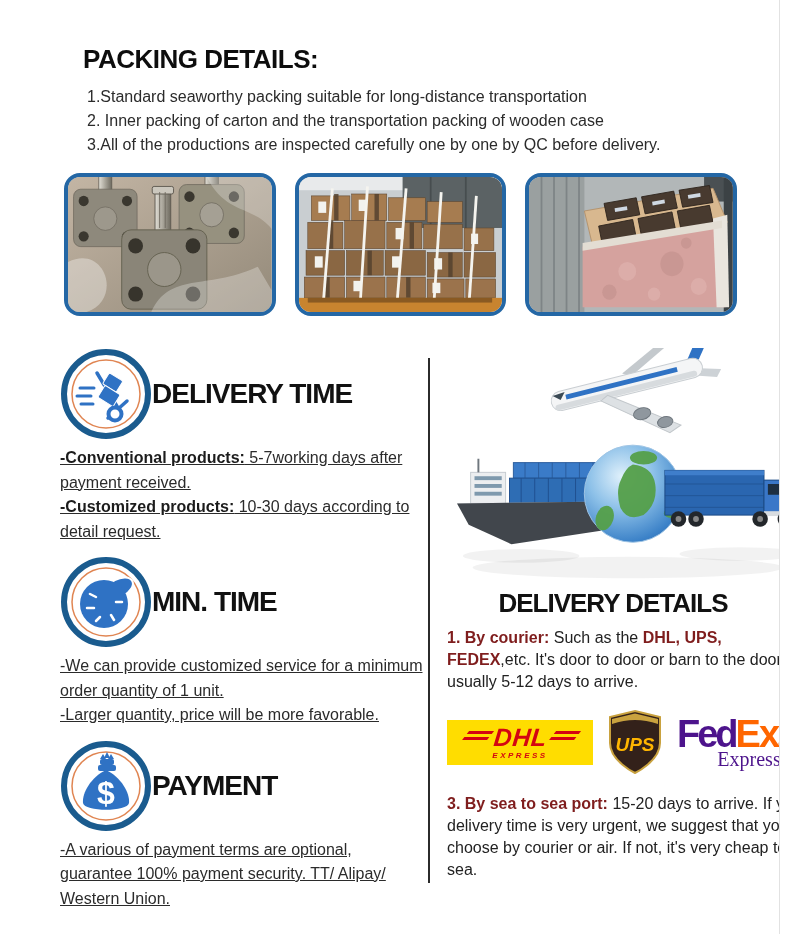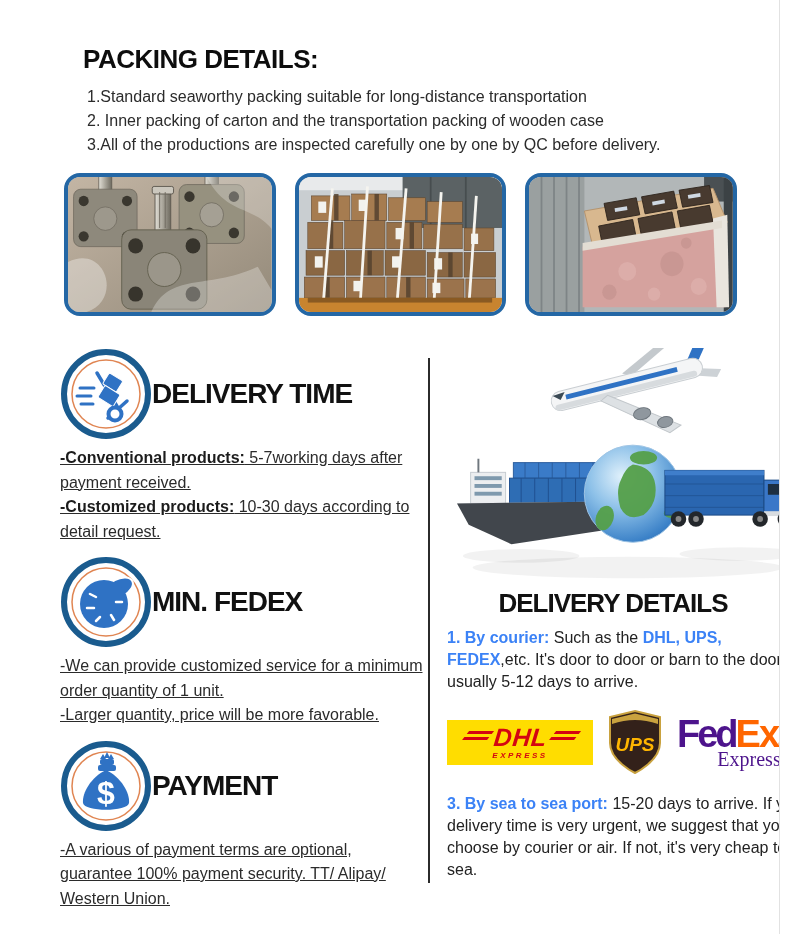--- a/index.html
+++ b/index.html
@@ -28,21 +28,21 @@
   .sec-head { display:flex; align-items:center; margin-bottom:6px; }
   .sec-head svg { width:92px; height:92px; flex:none; }
   .sec-title { font-size:28px; font-weight:bold; color:#111; letter-spacing:-1px; }
   .sec-text p { font-size:16px; line-height:24.5px; color:#2b2b2b;text-decoration:underline; }
   .sec-text { margin-bottom:12px; }
   .sec-text b { color:#1c1c1c; }
   
   .illustration svg { display:block; width:362px; height:238px; }
   .dd-title { font-size:26px; font-weight:bold; color:#111; letter-spacing:-1px; text-align:center; margin:2px 30px 8px 0; }
   .detail { font-size:16px; line-height:22px; color:#222; margin-bottom:13px; }
-  .detail b { color:#3b82f6;text-align:center; }
+  .detail b { color:#7f1d1d;text-align:center; }
   
   .logos { display:flex; align-items:center; gap:13px; margin:16px 0 18px 0; }
   .logo-dhl { width:146px; height:45px; background:#FFDD00; display:flex; flex-direction:column; align-items:center; justify-content:center; flex:none; }
   .dhl-row { display:flex; align-items:center; gap:5px; }
   .dhl-stripes { width:25px; height:13px; transform:skewX(-38deg);
     background:repeating-linear-gradient(to bottom, #D40511 0 3px, rgba(0,0,0,0) 3px 6.5px); }
   .dhl-text { font-size:25px; font-weight:bold; font-style:italic; color:#D40511; letter-spacing:0.5px; transform:skewX(-6deg); line-height:1; }
   .dhl-sub { font-size:8px; font-weight:bold; font-style:italic; color:#D40511; letter-spacing:2.5px; margin-top:1px; }
   .logo-ups { flex:none; }
   .logo-ups svg { display:block; width:58px; height:66px; }
@@ -274,21 +274,21 @@
           <ellipse cx="59" cy="32" rx="15" ry="9" fill="#2F72C4" stroke="#fff" stroke-width="2" transform="rotate(-28 59 32)"></ellipse>
           <circle cx="44" cy="48" r="24" fill="#2F72C4"></circle>
           <g stroke="#fff" stroke-width="2.5" stroke-linecap="round">
             <line x1="30" y1="38" x2="36" y2="41"></line>
             <line x1="27" y1="52" x2="34" y2="52"></line>
             <line x1="36" y1="65" x2="40" y2="61"></line>
             <line x1="54" y1="64" x2="51" y2="59"></line>
             <line x1="62" y1="46" x2="56" y2="46"></line>
           </g>
         </svg>
-        <span class="sec-title">MIN. FEDEX</span>
+        <span class="sec-title">MIN. TIME</span>
       </div>
       <div class="sec-text">
         <p><b></b><span>-We can provide customized service for a minimum order quantity of 1 unit.</span></p>
         <p><b></b><span>-Larger quantity, price will be more favorable.</span></p>
       </div>
 
       <div class="sec-head">
         <svg viewBox="0 0 92 92">
           <circle cx="46" cy="46" r="42" fill="#fff" stroke="#1A5B8E" stroke-width="6"></circle>
           <circle cx="46" cy="46" r="34" fill="none" stroke="#E08552" stroke-width="1.5"></circle>

